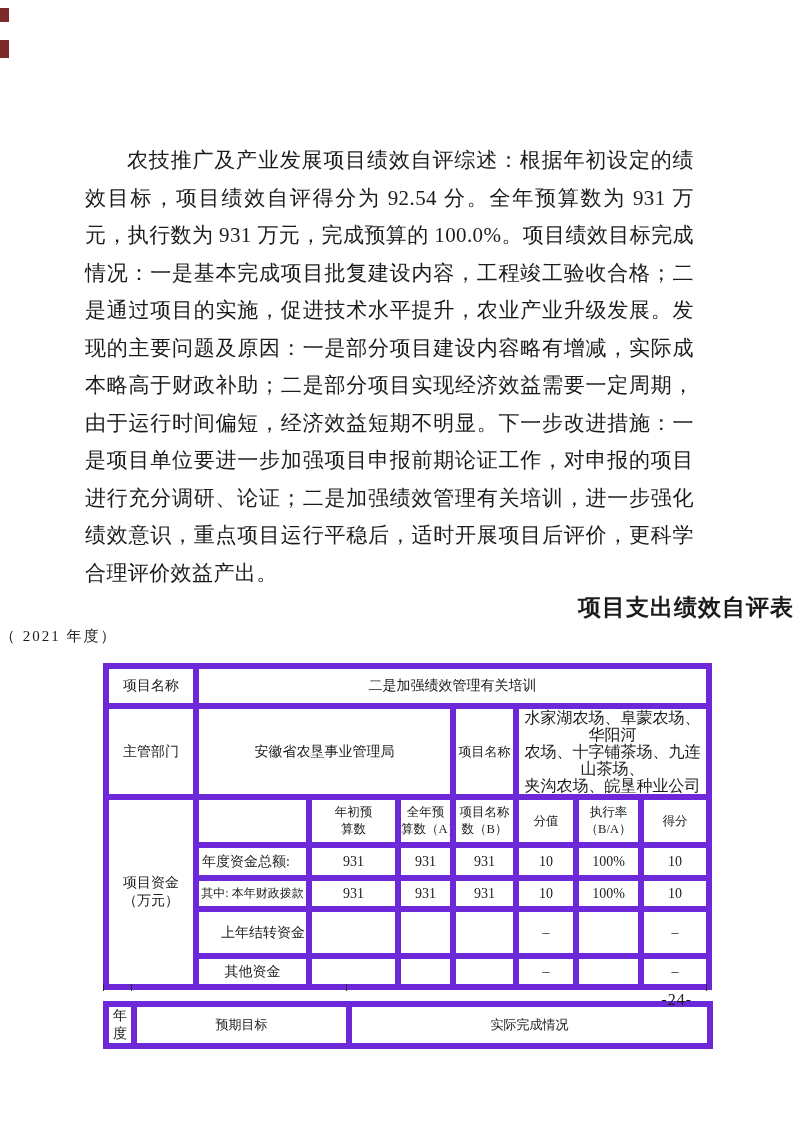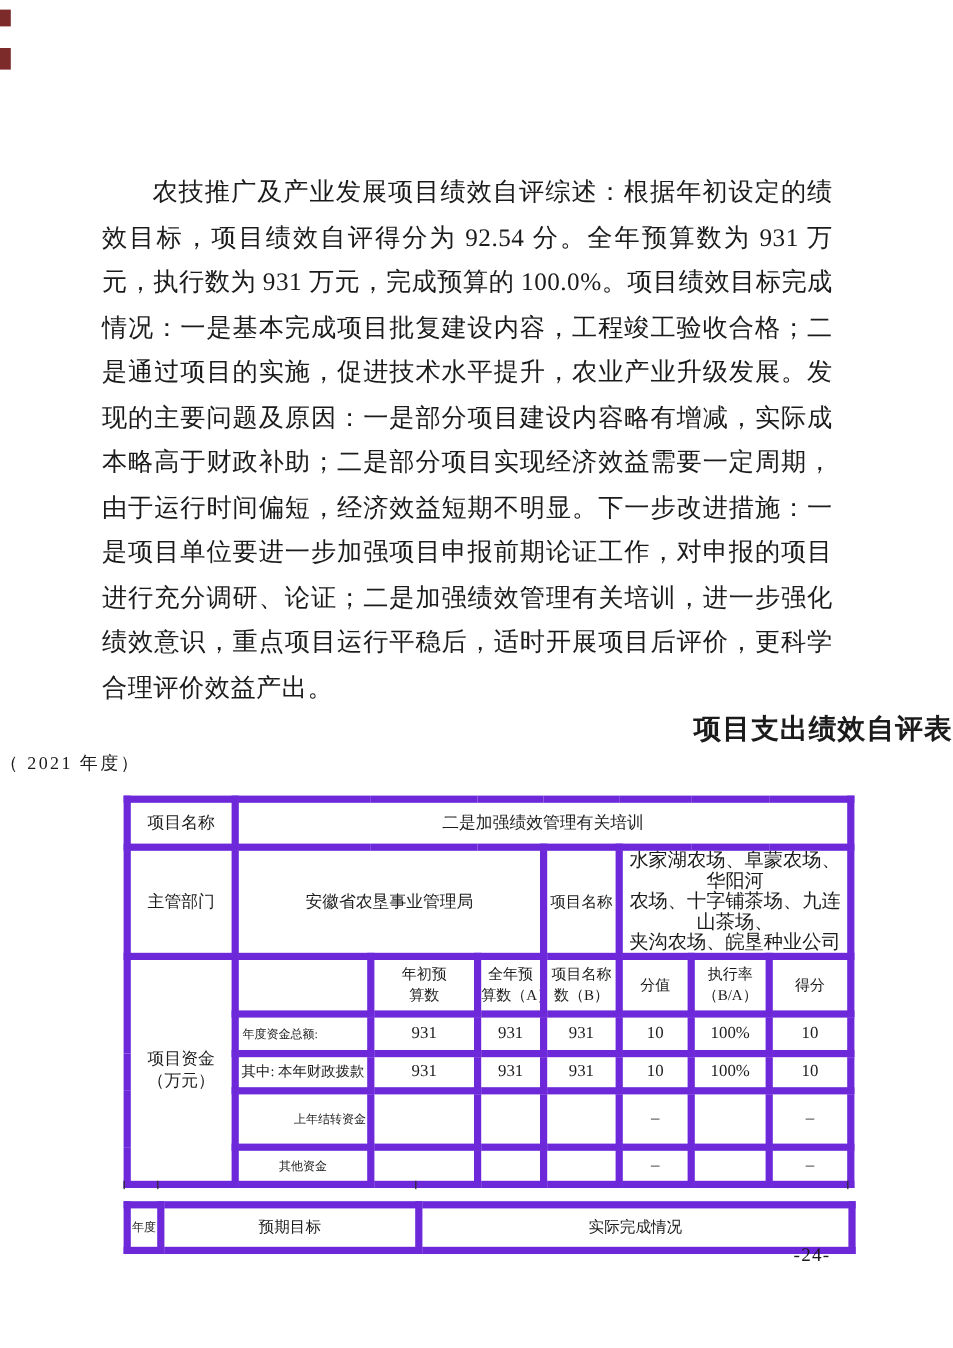--- a/index.html
+++ b/index.html
@@ -32,33 +32,33 @@
     border:6px solid #6d28d9; text-align:center; vertical-align:middle;
     font-size:14px; padding:0 2px; overflow:hidden;
   }
   .main-table   { position:absolute; left:103px; top:663px; width:604px; }
   .bottom-table { position:absolute; left:103px; top:1001px; width:604px; }
 
   td.pre   { white-space:pre-line; }
   td.hard  { white-space:pre; padding:0; }
   td.hdr   { font-size:12.5px; line-height:17px; }
   td.farms { font-size:16px;   line-height:17px; }
-  td.rowlabel      { font-size:10px; }
+  td.rowlabel      { font-size:14px; }
   td.rowlabel.left { text-align:left; padding-left:3px; }
   td.rowlabel.full { font-size:12px; padding:0; white-space:nowrap; }
   td.rowlabel.rt   { text-align:right; padding-right:1px; }
   td.small { font-size:13px; }
 
   .stub { position:absolute; top:984px; width:1px; height:7px; background:#2a2a2a; }
   .stub.s1 { left:103px; } .stub.s2 { left:131px; }
   .stub.s3 { left:346px; } .stub.s4 { left:706px; }
 
   .page-num {
     position:absolute; top:991px; right:102px;
-    font-size:16px; letter-spacing:1px;margin-top:47px;
+    font-size:16px; letter-spacing:1px;
   }
 </style>
 </head>
 <body>
 
 <div class="scan-mark m1"></div>
 <div class="scan-mark m2"></div>
 
 <div class="summary">农技推广及产业发展项目绩效自评综述：根据年初设定的绩效目标，项目绩效自评得分为 92.54 分。全年预算数为 931 万元，执行数为 931 万元，完成预算的 100.0%。项目绩效目标完成情况：一是基本完成项目批复建设内容，工程竣工验收合格；二是通过项目的实施，促进技术水平提升，农业产业升级发展。发现的主要问题及原因：一是部分项目建设内容略有增减，实际成本略高于财政补助；二是部分项目实现经济效益需要一定周期，由于运行时间偏短，经济效益短期不明显。下一步改进措施：一是项目单位要进一步加强项目申报前期论证工作，对申报的项目进行充分调研、论证；二是加强绩效管理有关培训，进一步强化绩效意识，重点项目运行平稳后，适时开展项目后评价，更科学合理评价效益产出。</div>
 

